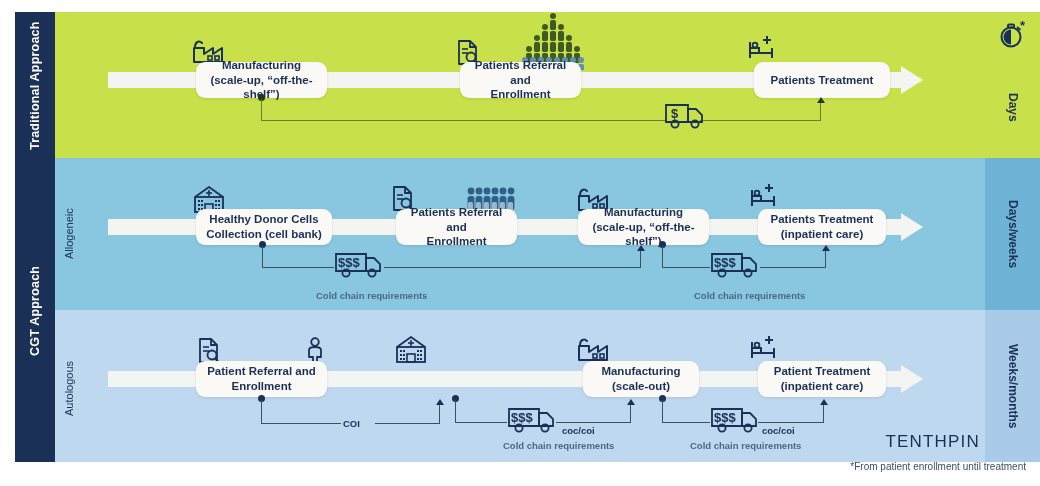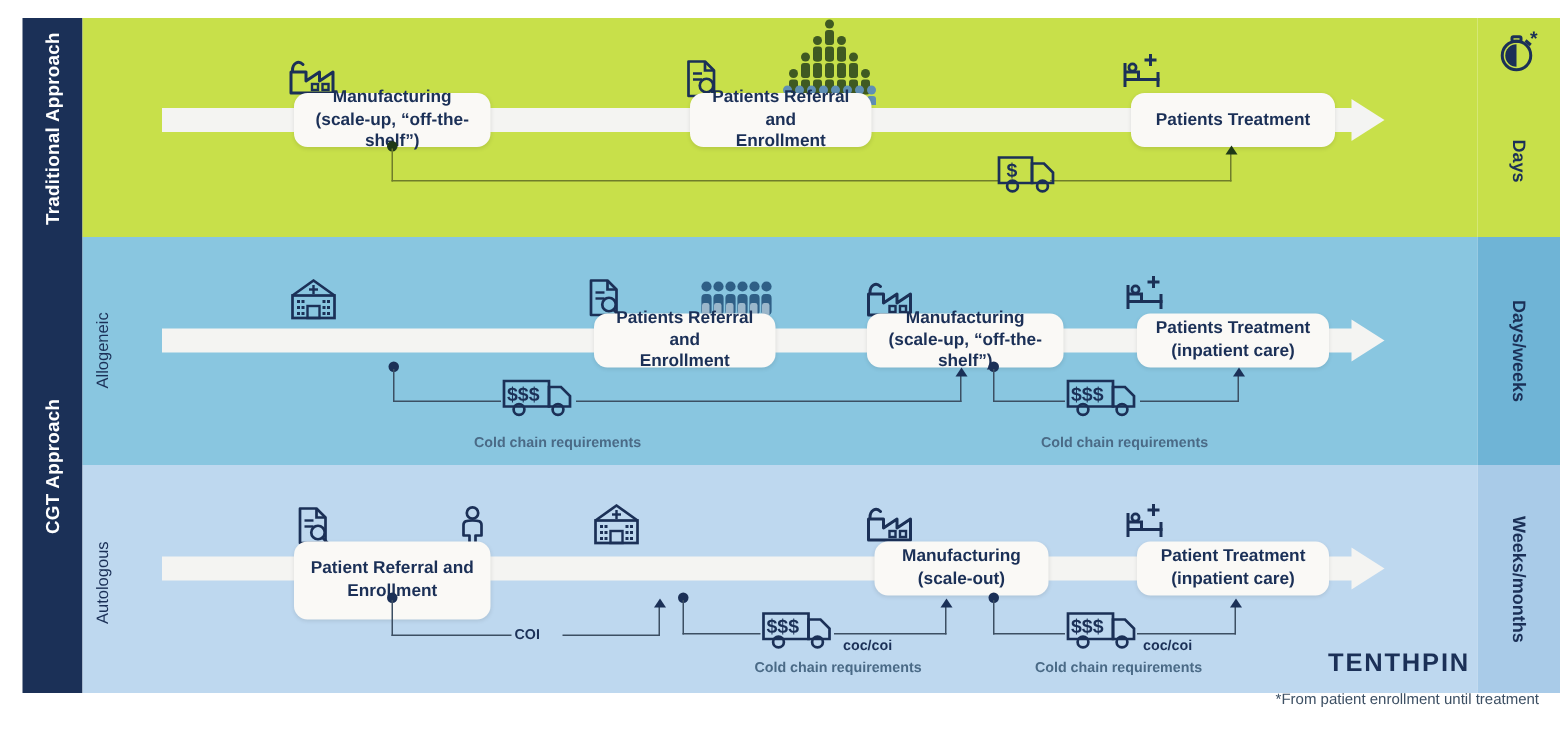--- a/index.html
+++ b/index.html
@@ -59,21 +59,21 @@
   .conn-green{background:#6f7d2a;}
   .dot{position:absolute;width:7px;height:7px;border-radius:50%;background:#1b3057;}
   .dot-green{background:#1f3a18;}
   .uparrow{position:absolute;width:0;height:0;border-left:4px solid transparent;
       border-right:4px solid transparent;border-bottom:6px solid #1b3057;}
   .uparrow-green{border-bottom-color:#1f3a18;}
 
   .cc-label{position:absolute;font-size:9.5px;color:#4a6a86;white-space:nowrap;font-weight:bold;}
   .coi-label{position:absolute;font-size:9.5px;font-weight:700;color:#1b3057;white-space:nowrap;}
 
-  .brand{position:absolute;right:60px;top:432px;font-size:17px;font-weight:700;
+  .brand{position:absolute;right:60px;top:432px;font-size:17px;font-weight:400;
       letter-spacing:1.2px;color:#1b3057;}
   .footnote{position:absolute;right:14px;top:461px;font-size:10px;color:#3c4f63;white-space:nowrap;}
 </style>
 </head>
 <body>
 
 <div id="canvas">
 
   <div class="side-col">
     <div class="side-label side-trad">Traditional Approach</div>
@@ -298,20 +298,26 @@
           <rect x="28" y="16" width="2" height="2"></rect>
         <rect x="25" y="20" width="2" height="2"></rect>
           <rect x="28" y="20" width="2" height="2"></rect>
         <rect x="25" y="24" width="2" height="2"></rect>
           <rect x="28" y="24" width="2" height="2"></rect>
       </g>
       <line x1="19" y1="6" x2="19" y2="12" stroke="#1b3057" stroke-width="1.6"></line>
       <line x1="16" y1="9" x2="22" y2="9" stroke="#1b3057" stroke-width="1.6"></line>
     </svg>
   </div>
+  <div class="stage" style="left:196px;top:209px;width:136px;height:36px;">
+    <div>
+      <span>Healthy Donor Cells</span>
+      <span>Collection (cell bank)</span>
+    </div>
+  </div>
 
   <div class="ico" style="left:390px;top:184px;">
     <svg width="26" height="30" viewBox="0 0 26 30">
       <path d="M4 3 L15 3 L21 9 L21 26 L4 26 Z" fill="none" stroke="#1b3057" stroke-width="1.8" stroke-linejoin="round"></path>
       <path d="M15 3 L15 9 L21 9" fill="none" stroke="#1b3057" stroke-width="1.8"></path>
       <line x1="7" y1="11" x2="13" y2="11" stroke="#1b3057" stroke-width="1.6"></line>
       <line x1="7" y1="15" x2="13" y2="15" stroke="#1b3057" stroke-width="1.6"></line>
       <circle cx="16" cy="19" r="4.5" fill="none" stroke="#1b3057" stroke-width="1.8"></circle>
       <line x1="19" y1="22.5" x2="23" y2="26.5" stroke="#1b3057" stroke-width="1.8"></line>
     </svg>
@@ -440,21 +446,21 @@
       <circle cx="16" cy="19" r="4.5" fill="none" stroke="#1b3057" stroke-width="1.8"></circle>
       <line x1="19" y1="22.5" x2="23" y2="26.5" stroke="#1b3057" stroke-width="1.8"></line>
     </svg>
   </div>
   <div class="ico" style="left:305px;top:337px;">
     <svg width="20" height="30" viewBox="0 0 20 30">
       <circle cx="10" cy="5" r="3.8" fill="none" stroke="#1b3057" stroke-width="1.8"></circle>
       <path d="M4 13 C4 10.5 6 10 10 10 C14 10 16 10.5 16 13 L16 20 L12 20 L12 27 L8 27 L8 20 L4 20 Z" fill="none" stroke="#1b3057" stroke-width="1.8" stroke-linejoin="round"></path>
     </svg>
   </div>
-  <div class="stage" style="left:196px;top:361px;width:131px;height:52px;">
+  <div class="stage" style="left:196px;top:361px;width:131px;height:36px;">
     <div>
       <span>Patient Referral and</span>
       <span>Enrollment</span>
     </div>
   </div>
 
   <div class="ico" style="left:392px;top:334px;">
     <svg width="38" height="32" viewBox="0 0 38 32">
       <path d="M5 13 L19 3 L33 13" fill="none" stroke="#1b3057" stroke-width="1.8" stroke-linejoin="round"></path>
       <rect x="5" y="13" width="28" height="15" fill="none" stroke="#1b3057" stroke-width="1.8"></rect>

